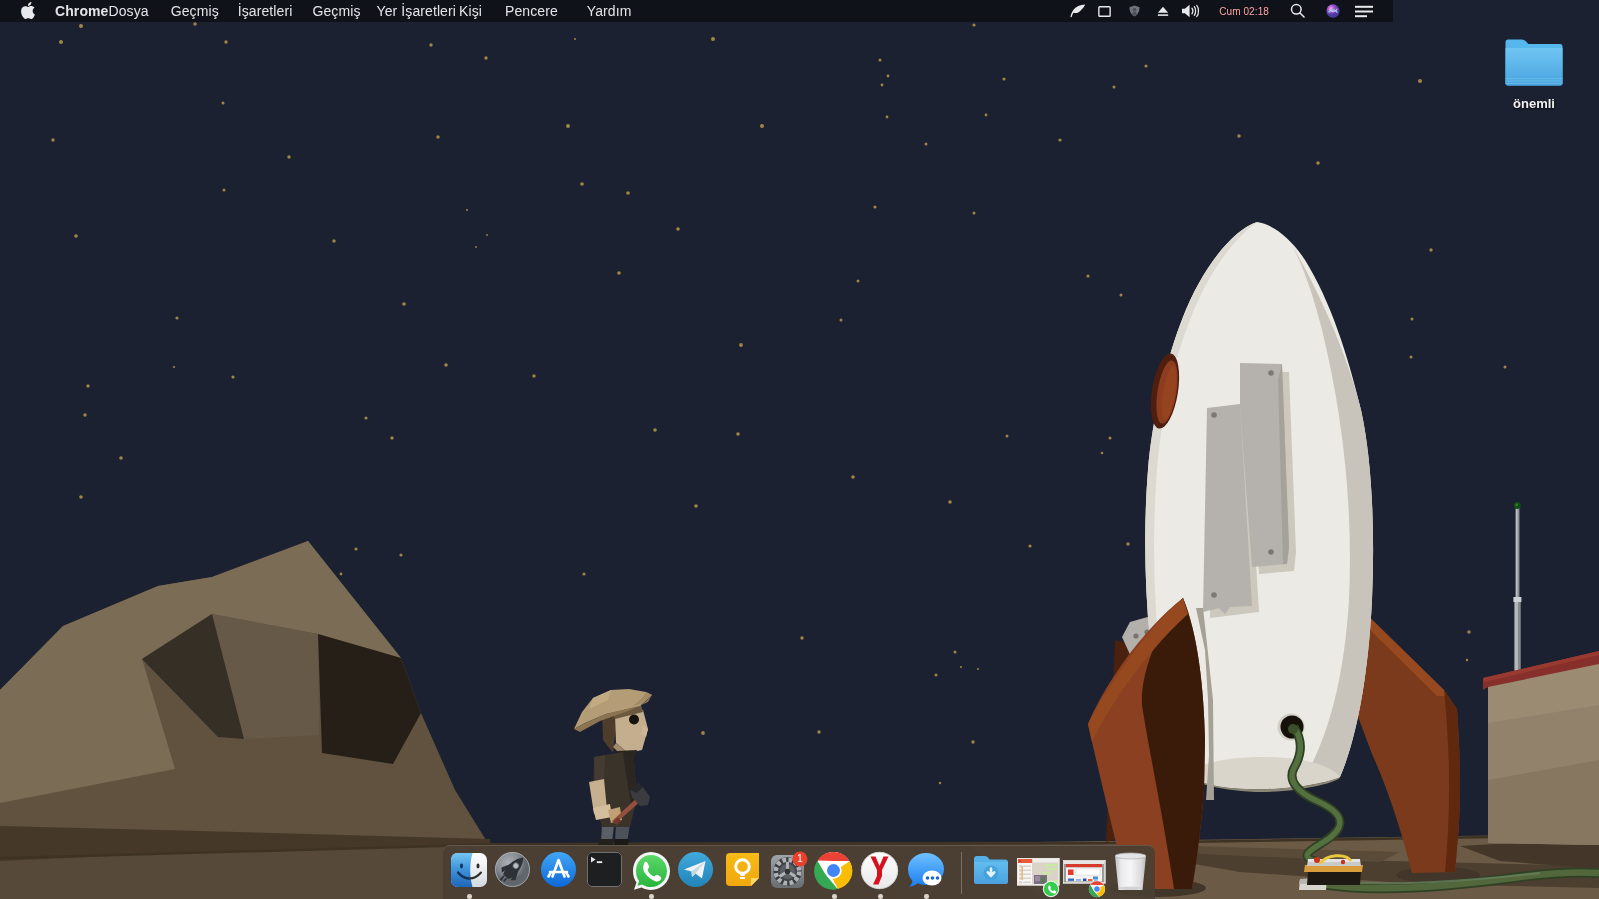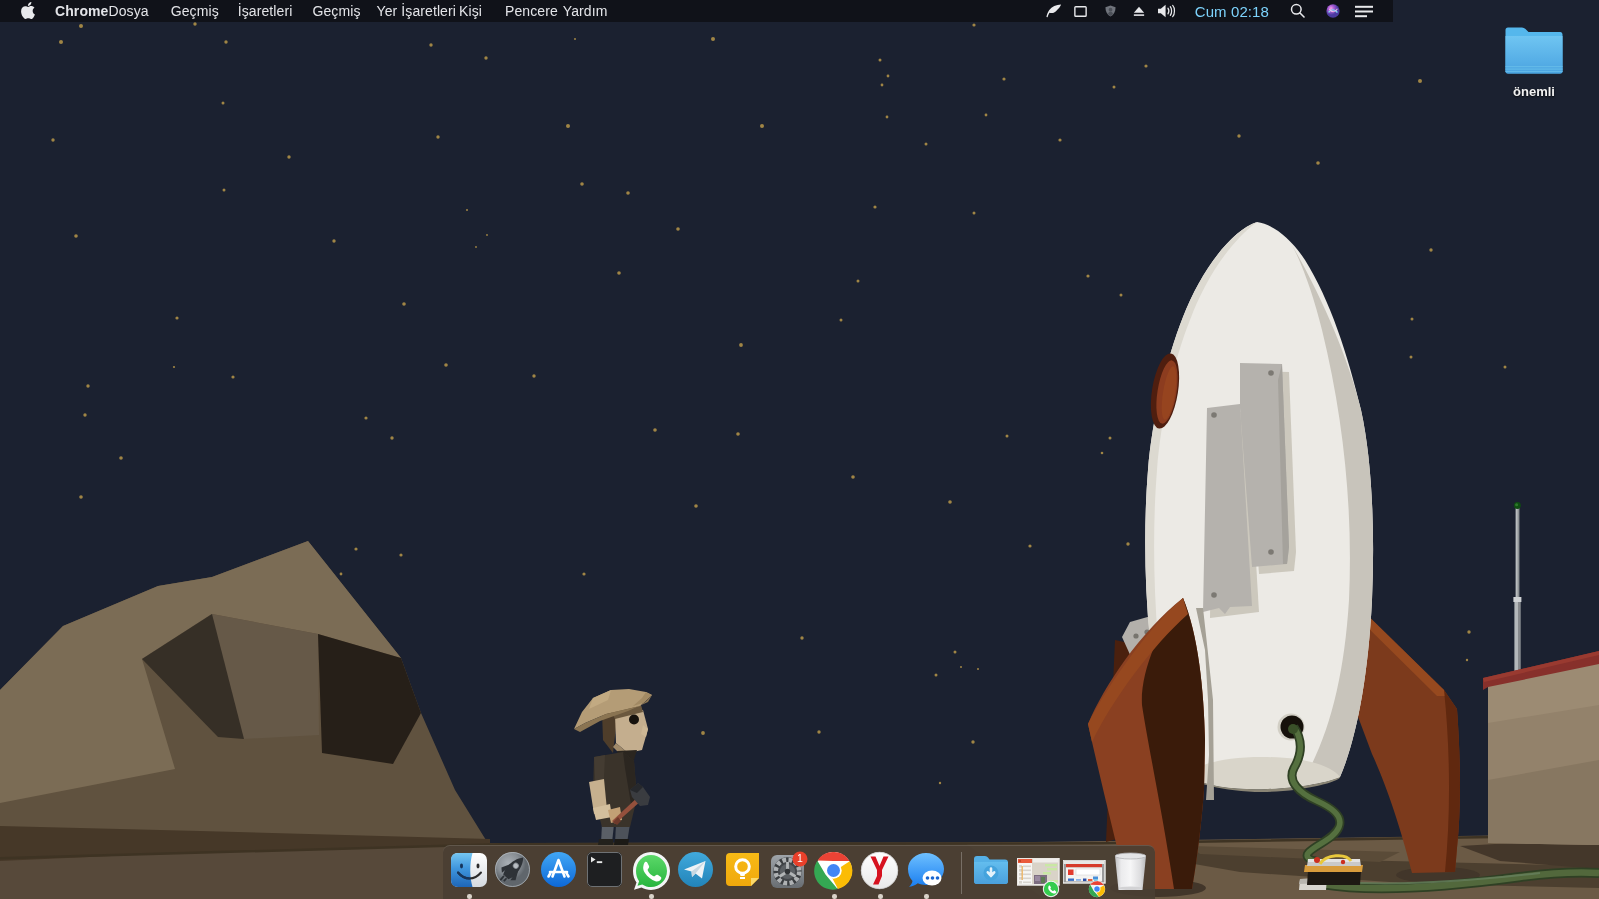--- a/index.html
+++ b/index.html
@@ -1,21 +1,21 @@
 <!DOCTYPE html>
 <html><head>
 <meta charset="utf-8">
 <style>
 html,body{margin:0;padding:0;width:1599px;height:899px;overflow:hidden;background:#1b2130;font-family:"Liberation Sans",sans-serif;}
 #wall{position:absolute;left:0;top:0;}
 #menubar{position:absolute;left:0;top:0;width:1393px;height:22px;background:rgba(16,18,24,0.96);display:flex;align-items:center;color:#e3e4e8;font-size:14px;letter-spacing:0.1px;}
 #menubar .l{display:flex;align-items:center;}
 #menubar .mi{white-space:nowrap;}
 #menubar .r{margin-left:auto;display:flex;align-items:center;}
-#folder{position:absolute;left:1498px;top:26px;width:72px;text-align:center;}
+#folder{position:absolute;left:1498px;top:38px;width:72px;text-align:center;}
 #folder .lbl{color:#f2f2f2;font-size:13px;font-weight:bold;margin-top:9px;text-shadow:0 1px 2px rgba(0,0,0,.8);}
 #dock{position:absolute;left:443px;top:845px;width:712px;height:54px;background:rgba(74,63,51,0.92);border-radius:7px 7px 0 0;border-top:1px solid rgba(255,255,255,0.13);box-sizing:border-box;}
 .di{position:absolute;top:5px;}
 .dot{position:absolute;top:43px;width:4.5px;height:4.5px;border-radius:50%;background:#d8d2c8;}
 </style>
 </head>
 <body>
 <svg id="wall" width="1599" height="899" viewBox="0 0 1599 899">
   <rect width="1599" height="899" fill="#1b2130"></rect>
   <g id="stars" fill="#a08545">
@@ -246,21 +246,21 @@
         <path fill="#e8e9ec" d="M788.1 340.9c-5.8 4.5-108.2 62.2-108.2 190.5 0 148.4 130.3 200.9 134.2 202.2-.6 3.2-20.7 71.9-68.7 141.9-42.8 61.6-87.5 123.1-155.5 123.1s-85.5-39.5-164-39.5c-76.5 0-103.7 40.8-165.9 40.8s-105.6-57-155.5-127C46.7 790.7 0 663 0 541.8c0-194.4 126.4-297.5 250.8-297.5 66.1 0 121.2 43.4 162.7 43.4 39.5 0 101.1-46 176.3-46 28.5 0 130.9 2.6 198.3 99.2zm-234-181.5c31.1-36.9 53.1-88.1 53.1-139.3 0-7.1-.6-14.3-1.9-20.1-50.6 1.9-110.8 33.7-147.1 75.8-28.5 32.4-55.1 83.6-55.1 135.5 0 7.8 1.3 15.6 1.9 18.1 3.2.6 8.4 1.3 13.6 1.3 45.4 0 102.5-30.4 135.5-71.3z"></path>
       </svg>
     <span class="mi" style="font-weight:bold;margin-left:6px">Chrome</span>
     <span class="mi" style="margin-left:0">Dosya</span>
     <span class="mi" style="margin-left:22px">Geçmiş</span>
     <span class="mi" style="margin-left:19px">İşaretleri</span>
     <span class="mi" style="margin-left:20px">Geçmiş</span>
     <span class="mi" style="margin-left:16px">Yer İşaretleri</span>
     <span class="mi" style="margin-left:3px">Kişi</span>
     <span class="mi" style="margin-left:23px">Pencere</span>
-    <span class="mi" style="margin-left:5px">Yardım</span>
+    <span class="mi" style="margin-left:29px">Yardım</span>
   </div>
   <div class="r">
     <svg width="17" height="16" viewBox="0 0 19 16" style="margin-right:12px">
         <path fill="#e8e9ec" d="M18 0.8 C12.5 1.2 7.5 3.2 4.8 6.8 C3 9.2 2 12 1.6 14.6 L2.9 14.9 C3.3 13.3 4 11.5 5 10 C7.5 10.8 10.2 10.2 12.3 8.2 C15.2 5.5 17.3 3.2 18 0.8 Z"></path>
       </svg>
     <svg width="13" height="13" viewBox="0 0 15 13" style="margin-right:18px">
         <rect x="1" y="1" width="13" height="11" rx="1" fill="none" stroke="#e8e9ec" stroke-width="1.6"></rect>
       </svg>
     <svg width="11" height="14" viewBox="0 0 13 14" style="margin-right:17px">
         <path fill="#70747c" d="M6.5 0.5 L12.5 2.5 C12.5 7.5 10.5 11.5 6.5 13.5 C2.5 11.5 0.5 7.5 0.5 2.5 Z"></path>
@@ -268,21 +268,21 @@
         <path fill="#4c5058" d="M3.5 10.5 C4 8.8 5 8 6.5 8 C8 8 9 8.8 9.5 10.5 C8.6 11.6 7.6 12.3 6.5 12.8 C5.4 12.3 4.4 11.6 3.5 10.5 Z"></path>
       </svg>
     <svg width="12" height="13" viewBox="0 0 14 13" style="margin-right:13px">
         <path fill="#e8e9ec" d="M7 1 L13 8 L1 8 Z"></path>
         <rect x="1" y="9.8" width="12" height="1.8" fill="#e8e9ec"></rect>
       </svg>
     <svg width="18" height="14" viewBox="0 0 19 14" style="margin-right:19px">
         <path fill="#e8e9ec" d="M0 4.5 L3 4.5 L8 0.5 L8 13.5 L3 9.5 L0 9.5 Z"></path>
         <path d="M10.5 4 C11.5 5.5 11.5 8.5 10.5 10 M13 2.5 C14.8 4.5 14.8 9.5 13 11.5 M15.5 1 C18 3.5 18 10.5 15.5 13" fill="none" stroke="#e8e9ec" stroke-width="1.3" stroke-linecap="round"></path>
       </svg>
-    <span style="color:#7dd3fc;margin-right:21px;white-space:nowrap;font-size:15px">Cum 02:18</span>
+    <span style="color:#fca5a5;margin-right:21px;white-space:nowrap;font-size:10px">Cum 02:18</span>
     <svg width="16" height="16" viewBox="0 0 16 16" style="margin-right:20px">
         <circle cx="6.3" cy="6.3" r="4.8" fill="none" stroke="#e8e9ec" stroke-width="1.5"></circle>
         <line x1="10" y1="10" x2="14" y2="14" stroke="#e8e9ec" stroke-width="1.6" stroke-linecap="round"></line>
       </svg>
     <svg width="14" height="14" viewBox="0 0 19 19" style="margin-right:15px">
       <defs>
         <radialGradient id="siri1" cx="35%" cy="30%">
             <stop offset="0%" stop-color="#f2a9e4"></stop>
             <stop offset="40%" stop-color="#b05fd8"></stop>
             <stop offset="100%" stop-color="#4a3aa0"></stop>

